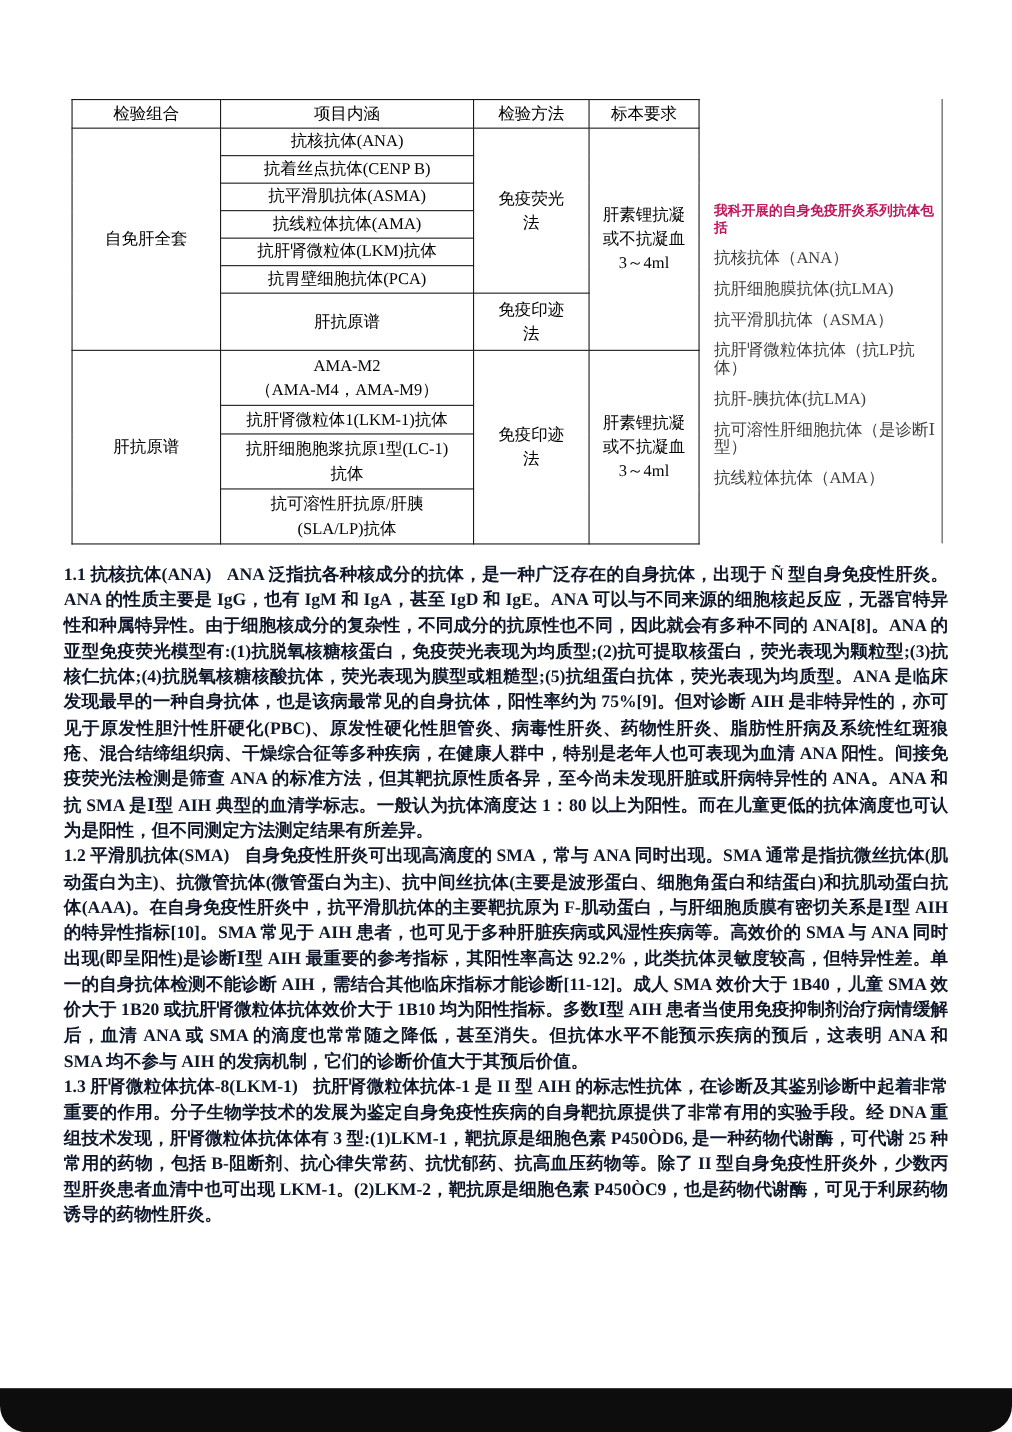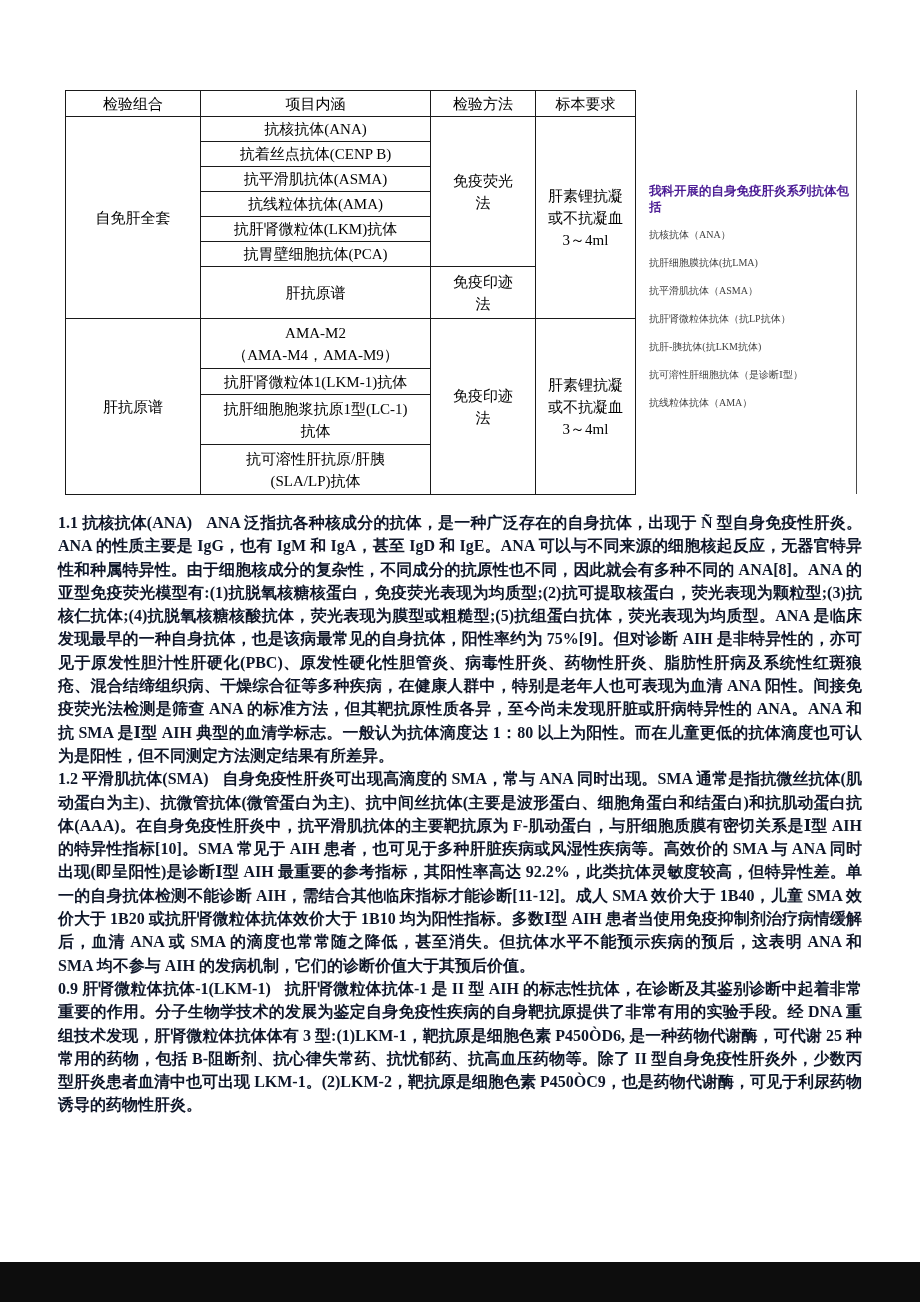--- a/index.html
+++ b/index.html
@@ -5,20 +5,21 @@
   * { margin: 0; padding: 0; box-sizing: border-box; }
   html, body { background: #ffffff; }
   body { font-family: "Liberation Serif", "DejaVu Serif", serif; }
 
   .page {
     position: relative;
     width: 920px;
     height: 1302px;
     background: #ffffff;
     overflow: hidden;
+    border-radius: 24px;
   }
 
   
   .test-table {
     position: absolute;
     left: 65px;
     top: 90px;
     border-collapse: collapse;
     table-layout: fixed;
   }
@@ -44,24 +45,24 @@
     position: absolute;
     left: 649px;
     top: 183px;
     width: 202px;
   }
   .annotation-title {
     font-size: 12.5px;
     line-height: 16px;
     font-weight: 700;
     margin-bottom: 12px;
-    color: #4c1d95;
+    color: #be185d;
   }
   .annotation-item {
-    font-size: 10px;
+    font-size: 15px;
     line-height: 16px;
     margin-bottom: 12px;
     color: #3f3f3f;
   }
   .annotation-line {
     position: absolute;
     left: 856px;
     top: 90px;
     width: 1px;
     height: 404px;
@@ -167,27 +168,27 @@
     </tr>
   </tbody>
     </table>
 
   <div class="annotation">
     <div class="annotation-title">我科开展的自身免疫肝炎系列抗体包括</div>
     <div class="annotation-item">抗核抗体（ANA）</div>
     <div class="annotation-item">抗肝细胞膜抗体(抗LMA)</div>
     <div class="annotation-item">抗平滑肌抗体（ASMA）</div>
     <div class="annotation-item">抗肝肾微粒体抗体（抗LP抗体）</div>
-    <div class="annotation-item">抗肝-胰抗体(抗LKM抗体)</div>
+    <div class="annotation-item">抗肝-胰抗体(抗LMA)</div>
     <div class="annotation-item">抗可溶性肝细胞抗体（是诊断Ⅰ型）</div>
     <div class="annotation-item">抗线粒体抗体（AMA）</div>
   </div>
   <div class="annotation-line"></div>
 
   <div class="body-text">
     <p><span class="sec-heading">1.1 抗核抗体(ANA)</span><span>ANA 泛指抗各种核成分的抗体，是一种广泛存在的自身抗体，出现于 Ñ 型自身免疫性肝炎。ANA 的性质主要是 IgG，也有 IgM 和 IgA，甚至 IgD 和 IgE。ANA 可以与不同来源的细胞核起反应，无器官特异性和种属特异性。由于细胞核成分的复杂性，不同成分的抗原性也不同，因此就会有多种不同的 ANA[8]。ANA 的亚型免疫荧光模型有:(1)抗脱氧核糖核蛋白，免疫荧光表现为均质型;(2)抗可提取核蛋白，荧光表现为颗粒型;(3)抗核仁抗体;(4)抗脱氧核糖核酸抗体，荧光表现为膜型或粗糙型;(5)抗组蛋白抗体，荧光表现为均质型。ANA 是临床发现最早的一种自身抗体，也是该病最常见的自身抗体，阳性率约为 75%[9]。但对诊断 AIH 是非特异性的，亦可见于原发性胆汁性肝硬化(PBC)、原发性硬化性胆管炎、病毒性肝炎、药物性肝炎、脂肪性肝病及系统性红斑狼疮、混合结缔组织病、干燥综合征等多种疾病，在健康人群中，特别是老年人也可表现为血清 ANA 阳性。间接免疫荧光法检测是筛查 ANA 的标准方法，但其靶抗原性质各异，至今尚未发现肝脏或肝病特异性的 ANA。ANA 和抗 SMA 是Ⅰ型 AIH 典型的血清学标志。一般认为抗体滴度达 1：80 以上为阳性。而在儿童更低的抗体滴度也可认为是阳性，但不同测定方法测定结果有所差异。</span></p>
     <p><span class="sec-heading">1.2 平滑肌抗体(SMA)</span><span>自身免疫性肝炎可出现高滴度的 SMA，常与 ANA 同时出现。SMA 通常是指抗微丝抗体(肌动蛋白为主)、抗微管抗体(微管蛋白为主)、抗中间丝抗体(主要是波形蛋白、细胞角蛋白和结蛋白)和抗肌动蛋白抗体(AAA)。在自身免疫性肝炎中，抗平滑肌抗体的主要靶抗原为 F-肌动蛋白，与肝细胞质膜有密切关系是Ⅰ型 AIH 的特异性指标[10]。SMA 常见于 AIH 患者，也可见于多种肝脏疾病或风湿性疾病等。高效价的 SMA 与 ANA 同时出现(即呈阳性)是诊断Ⅰ型 AIH 最重要的参考指标，其阳性率高达 92.2%，此类抗体灵敏度较高，但特异性差。单一的自身抗体检测不能诊断 AIH，需结合其他临床指标才能诊断[11-12]。成人 SMA 效价大于 1B40，儿童 SMA 效价大于 1B20 或抗肝肾微粒体抗体效价大于 1B10 均为阳性指标。多数Ⅰ型 AIH 患者当使用免疫抑制剂治疗病情缓解后，血清 ANA 或 SMA 的滴度也常常随之降低，甚至消失。但抗体水平不能预示疾病的预后，这表明 ANA 和 SMA 均不参与 AIH 的发病机制，它们的诊断价值大于其预后价值。</span></p>
-    <p><span class="sec-heading">0.9 肝肾微粒体抗体-1(LKM-1)</span><span>抗肝肾微粒体抗体-1 是 II 型 AIH 的标志性抗体，在诊断及其鉴别诊断中起着非常重要的作用。分子生物学技术的发展为鉴定自身免疫性疾病的自身靶抗原提供了非常有用的实验手段。经 DNA 重组技术发现，肝肾微粒体抗体体有 3 型:(1)LKM-1，靶抗原是细胞色素 P450ÒD6, 是一种药物代谢酶，可代谢 25 种常用的药物，包括 B-阻断剂、抗心律失常药、抗忧郁药、抗高血压药物等。除了 II 型自身免疫性肝炎外，少数丙型肝炎患者血清中也可出现 LKM-1。(2)LKM-2，靶抗原是细胞色素 P450ÒC9，也是药物代谢酶，可见于利尿药物诱导的药物性肝炎。</span></p>
+    <p><span class="sec-heading">1.3 肝肾微粒体抗体-8(LKM-1)</span><span>抗肝肾微粒体抗体-1 是 II 型 AIH 的标志性抗体，在诊断及其鉴别诊断中起着非常重要的作用。分子生物学技术的发展为鉴定自身免疫性疾病的自身靶抗原提供了非常有用的实验手段。经 DNA 重组技术发现，肝肾微粒体抗体体有 3 型:(1)LKM-1，靶抗原是细胞色素 P450ÒD6, 是一种药物代谢酶，可代谢 25 种常用的药物，包括 B-阻断剂、抗心律失常药、抗忧郁药、抗高血压药物等。除了 II 型自身免疫性肝炎外，少数丙型肝炎患者血清中也可出现 LKM-1。(2)LKM-2，靶抗原是细胞色素 P450ÒC9，也是药物代谢酶，可见于利尿药物诱导的药物性肝炎。</span></p>
   </div>
 
   <div class="footer-bar"></div>
 
 </div>
 
 </body></html>

